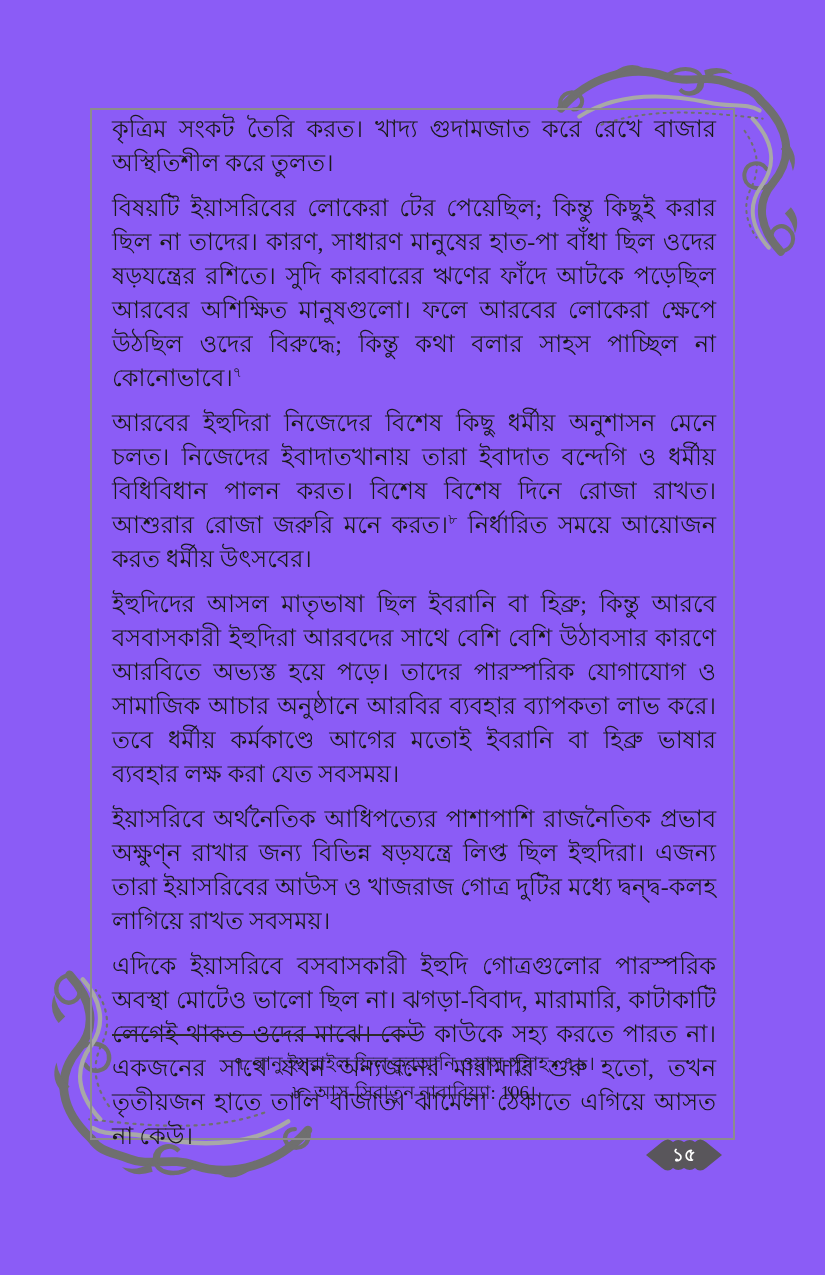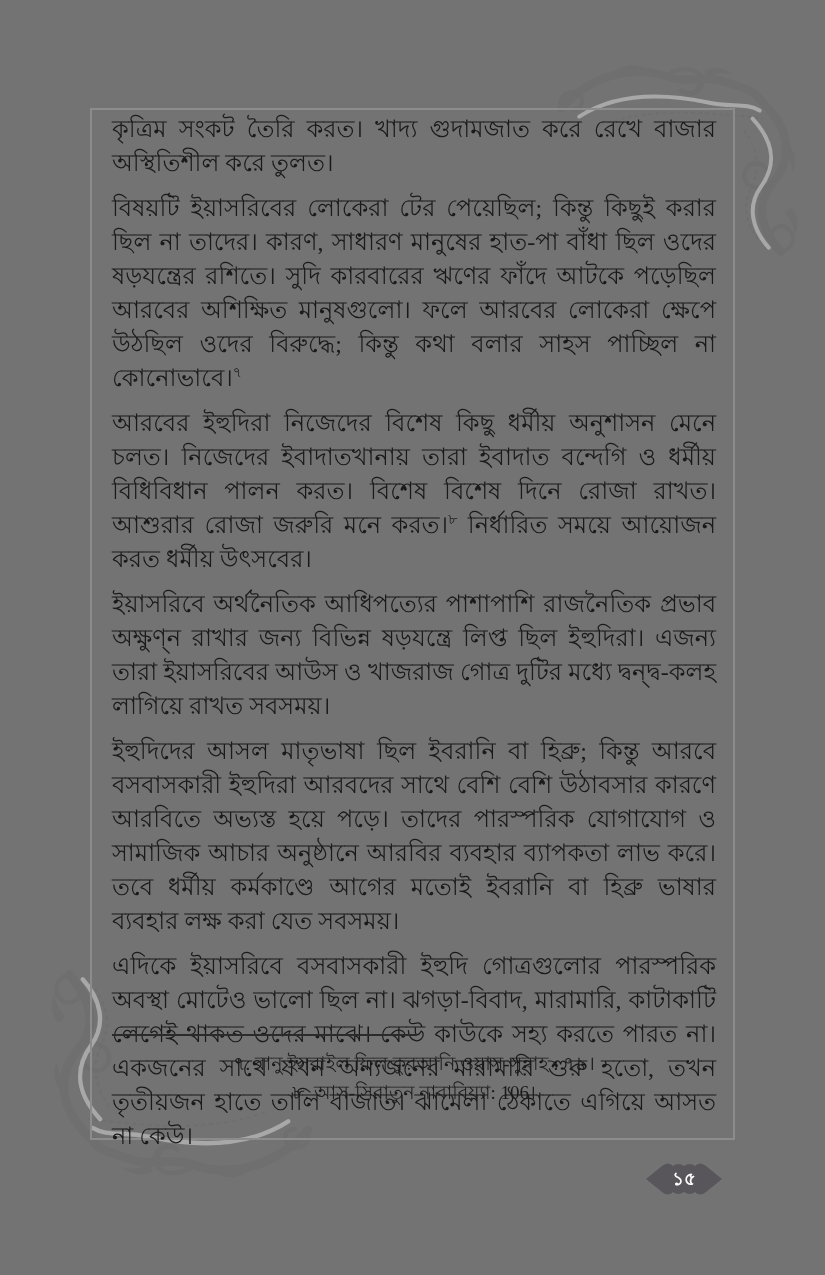--- a/index.html
+++ b/index.html
@@ -9,21 +9,21 @@
     --ornament-light:#a8a8a8;
     --badge:#59565b;
     --badge-text:#ffffff;
   }
   html,body{margin:0;padding:0;background:#ffffff;}
   body{
     width:825px;height:1275px;
     font-family:"Liberation Serif","DejaVu Serif",serif;
     color:var(--text);
   }
-  .page{position:relative;width:825px;height:1275px;background:#737373;overflow:hidden;}
+  .page{position:relative;width:825px;height:1275px;background:#8b5cf6;overflow:hidden;}
 
   .frame{
     position:absolute;left:90px;top:108px;width:645px;height:1032px;
     border:2px solid var(--frame);box-sizing:border-box;
   }
 
   .content{position:absolute;left:112px;top:112px;width:604px;}
   .para{
     margin:0 0 11px 0;
     font-size:24px;line-height:34px;
@@ -33,21 +33,21 @@
   .para sup{font-size:14px;line-height:0;}
 
   .footnotes{position:absolute;left:112px;top:1034px;width:604px;}
   .fn-divider{width:305px;height:2px;background:#2b2b2b;margin:0 0 13px 0;}
   .footnote{font-size:19px;line-height:29px;color:var(--text);text-align:center;}
 
   .ornament{position:absolute;pointer-events:none;}
   .ornament.tr{left:553px;top:56px;width:252px;height:217px;}
   .ornament.bl{left:30px;top:952px;width:300px;height:235px;transform:rotate(180deg);}
 
-  .page-badge{position:absolute;left:645px;top:1137px;width:78px;height:36px;margin-top:24px;}
+  .page-badge{position:absolute;left:645px;top:1137px;width:78px;height:36px;}
   .page-badge svg{position:absolute;left:0;top:0;width:78px;height:36px;}
   .page-badge .num{
     position:absolute;left:0;top:1px;width:78px;height:36px;
     display:flex;align-items:center;justify-content:center;
     color:var(--badge-text);font-size:18px;font-weight:bold;
     font-family:"Liberation Serif","DejaVu Serif",serif;
   }
 </style>
 </head>
 <body>
@@ -96,22 +96,22 @@
     </g>
   </svg>
 
   <div class="frame"></div>
 
   <div class="content">
     <div>
         <p class="para"><span>কৃত্রিম সংকট তৈরি করত। খাদ্য গুদামজাত করে রেখে বাজার অস্থিতিশীল করে তুলত।</span></p>
         <p class="para"><span>বিষয়টি ইয়াসরিবের লোকেরা টের পেয়েছিল; কিন্তু কিছুই করার ছিল না তাদের। কারণ, সাধারণ মানুষের হাত-পা বাঁধা ছিল ওদের ষড়যন্ত্রের রশিতে। সুদি কারবারের ঋণের ফাঁদে আটকে পড়েছিল আরবের অশিক্ষিত মানুষগুলো। ফলে আরবের লোকেরা ক্ষেপে উঠছিল ওদের বিরুদ্ধে; কিন্তু কথা বলার সাহস পাচ্ছিল না কোনোভাবে।</span><sup>৭</sup></p>
         <p class="para"><span>আরবের ইহুদিরা নিজেদের বিশেষ কিছু ধর্মীয় অনুশাসন মেনে চলত। নিজেদের ইবাদাতখানায় তারা ইবাদাত বন্দেগি ও ধর্মীয় বিধিবিধান পালন করত। বিশেষ বিশেষ দিনে রোজা রাখত। আশুরার রোজা জরুরি মনে করত।</span><sup>৮</sup><span> নির্ধারিত সময়ে আয়োজন করত ধর্মীয় উৎসবের।</span></p>
+        <p class="para"><span>ইহুদিদের আসল মাতৃভাষা ছিল ইবরানি বা হিব্রু; কিন্তু আরবে বসবাসকারী ইহুদিরা আরবদের সাথে বেশি বেশি উঠাবসার কারণে আরবিতে অভ্যস্ত হয়ে পড়ে। তাদের পারস্পরিক যোগাযোগ ও সামাজিক আচার অনুষ্ঠানে আরবির ব্যবহার ব্যাপকতা লাভ করে। তবে ধর্মীয় কর্মকাণ্ডে আগের মতোই ইবরানি বা হিব্রু ভাষার ব্যবহার লক্ষ করা যেত সবসময়।</span></p>
         <p class="para"><span>ইয়াসরিবে অর্থনৈতিক আধিপত্যের পাশাপাশি রাজনৈতিক প্রভাব অক্ষুণ্ন রাখার জন্য বিভিন্ন ষড়যন্ত্রে লিপ্ত ছিল ইহুদিরা। এজন্য তারা ইয়াসরিবের আউস ও খাজরাজ গোত্র দুটির মধ্যে দ্বন্দ্ব-কলহ লাগিয়ে রাখত সবসময়।</span></p>
-        <p class="para"><span>ইহুদিদের আসল মাতৃভাষা ছিল ইবরানি বা হিব্রু; কিন্তু আরবে বসবাসকারী ইহুদিরা আরবদের সাথে বেশি বেশি উঠাবসার কারণে আরবিতে অভ্যস্ত হয়ে পড়ে। তাদের পারস্পরিক যোগাযোগ ও সামাজিক আচার অনুষ্ঠানে আরবির ব্যবহার ব্যাপকতা লাভ করে। তবে ধর্মীয় কর্মকাণ্ডে আগের মতোই ইবরানি বা হিব্রু ভাষার ব্যবহার লক্ষ করা যেত সবসময়।</span></p>
         <p class="para"><span>এদিকে ইয়াসরিবে বসবাসকারী ইহুদি গোত্রগুলোর পারস্পরিক অবস্থা মোটেও ভালো ছিল না। ঝগড়া-বিবাদ, মারামারি, কাটাকাটি লেগেই থাকত ওদের মাঝে। কেউ কাউকে সহ্য করতে পারত না। একজনের সাথে যখন অন্যজনের মারামারি শুরু হতো, তখন তৃতীয়জন হাতে তালি বাজাত। ঝামেলা ঠেকাতে এগিয়ে আসত না কেউ।</span></p>
       </div>
   </div>
 
   <div class="footnotes">
     <div class="fn-divider"></div>
     <div>
         <div class="footnote">৭. বানু ইসরাইল ফিল কুরআনি ওয়াস-সুন্নাহ : ৭৯।</div>
         <div class="footnote">৮. আস-সিরাতুন নাবাবিয়্যা: 106।</div>
       </div>

